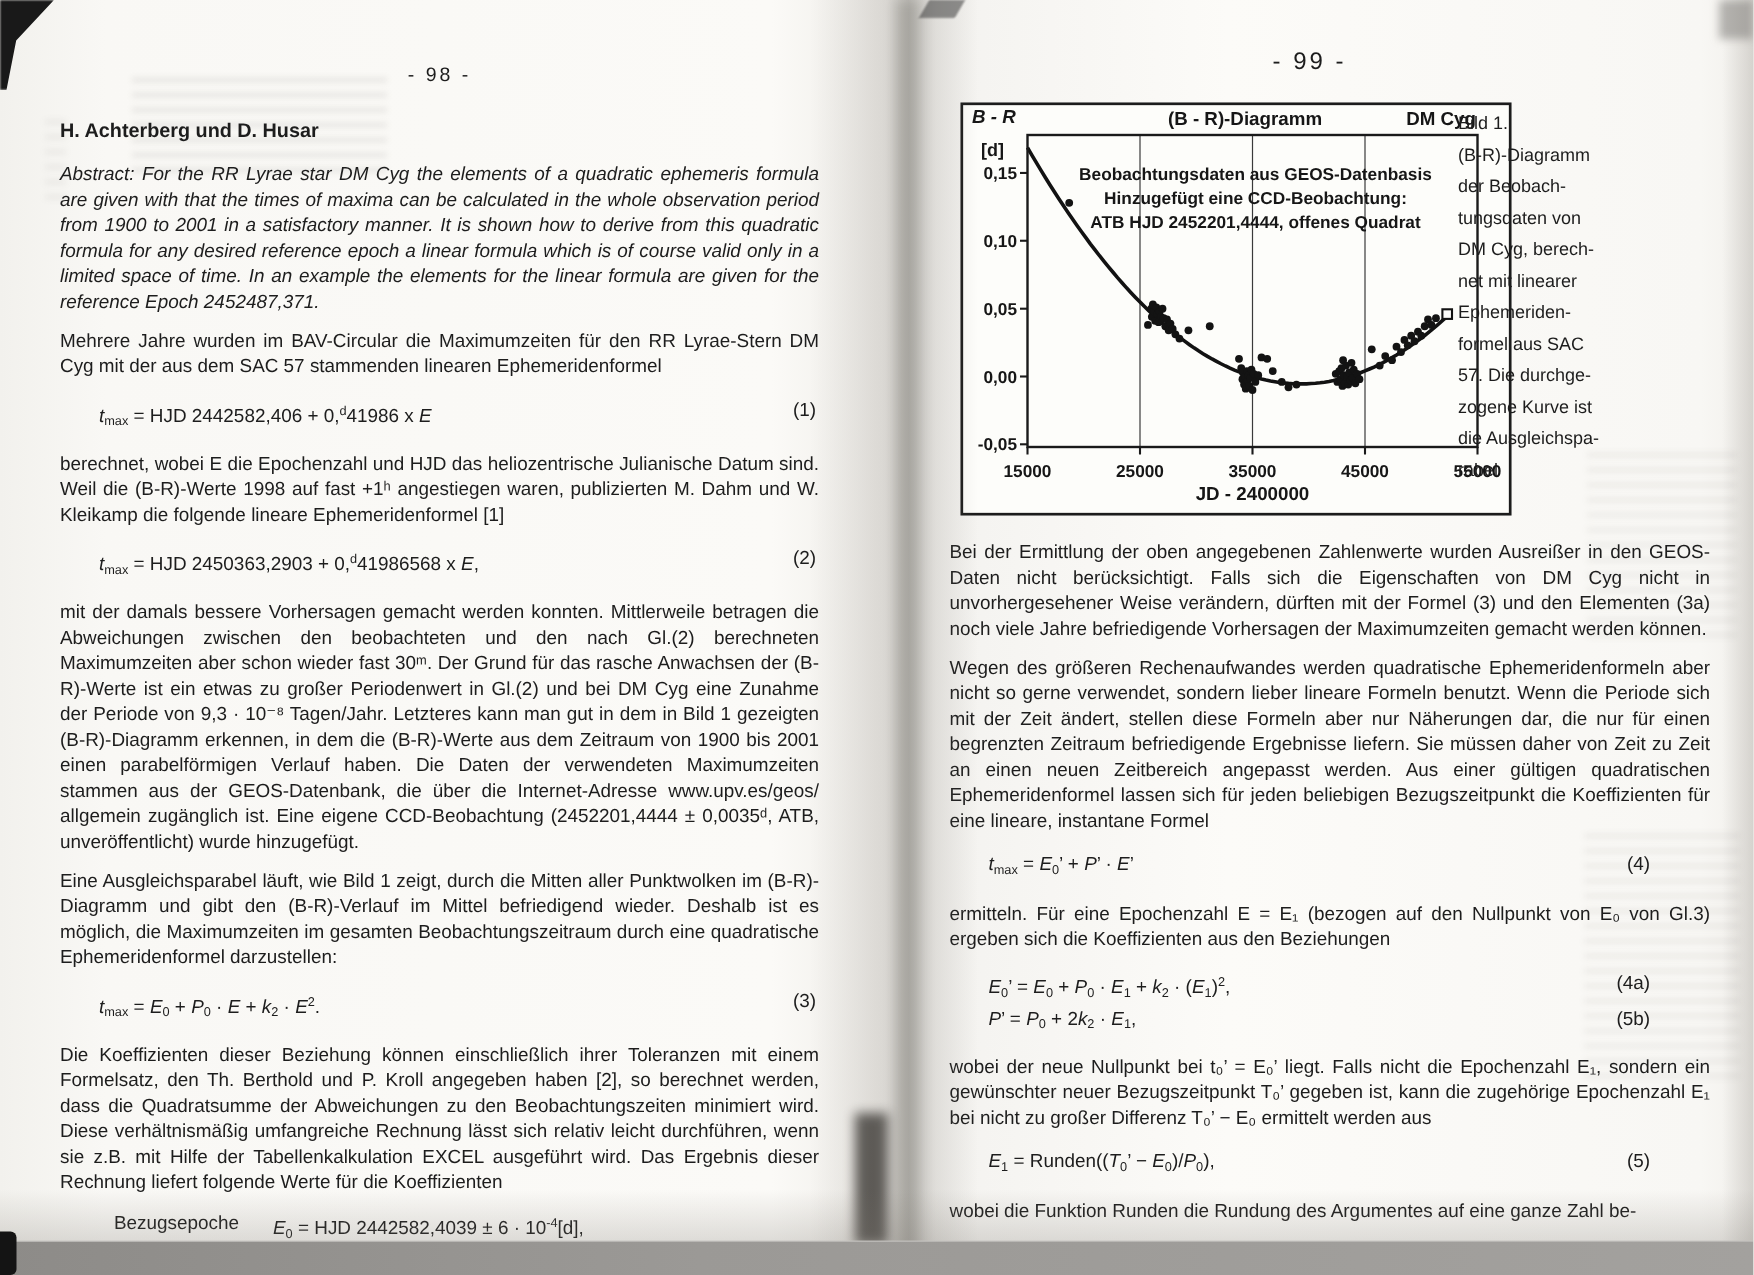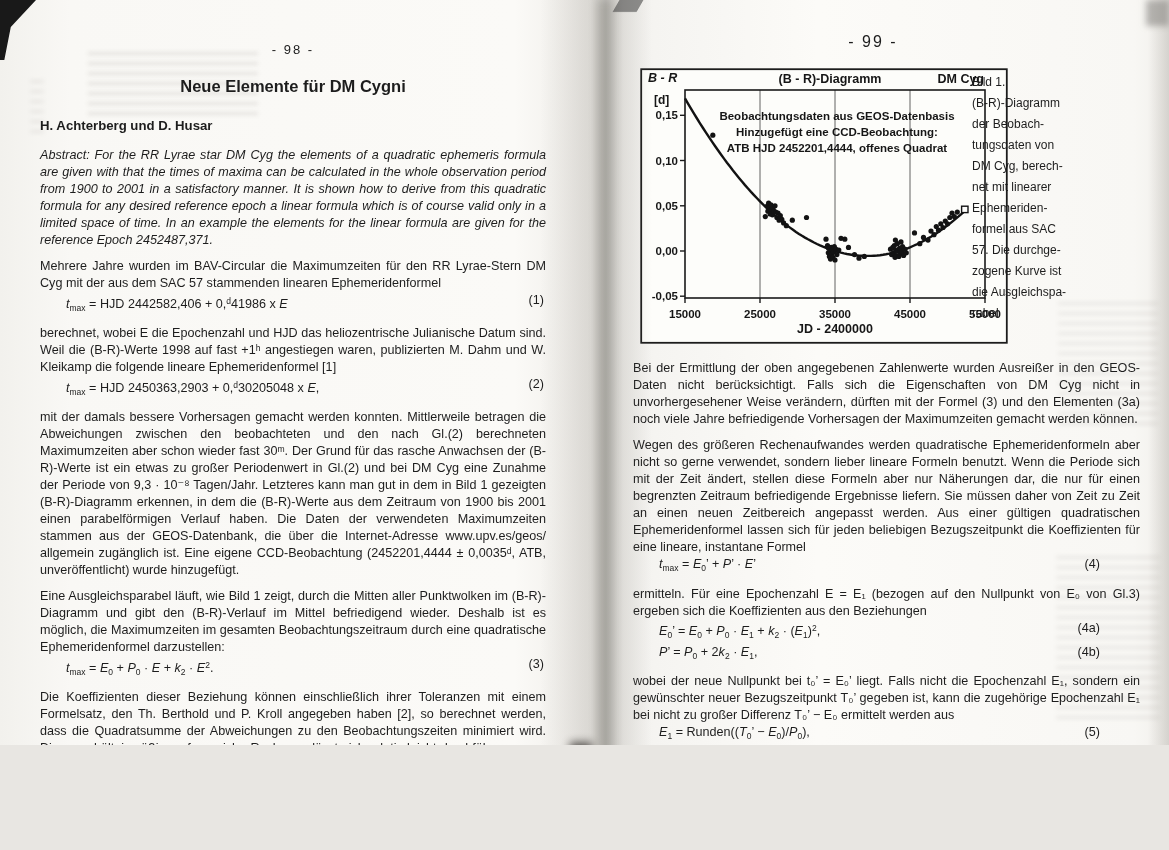--- a/index.html
+++ b/index.html
@@ -1,28 +1,28 @@
 <!DOCTYPE html>
 <html><head>
 <meta charset="utf-8">
 <style>
   html,body{margin:0;padding:0;background:#e8e6e2;}
-  .canvas{position:relative;width:1169px;height:745px;overflow:hidden;
+  .canvas{position:relative;width:1169px;height:850px;overflow:hidden;
     background:linear-gradient(90deg,#f2f1ed 0%,#f9f8f5 6%,#fbfaf7 44%,#efede9 50%,#f5f4f1 56%,#fcfbf8 70%,#f8f7f4 97%,#f1efeb 100%);
     font-family:"Liberation Sans","DejaVu Sans",sans-serif;color:#1d1d1d;}
   .page{position:absolute;z-index:1;}
   .page-left{left:40px;top:36px;width:506px;}
   .pageno{ text-align:center;font-size:13px;letter-spacing:2px;margin:6px 0 0 0;}
   .pageno-right{position:absolute;left:633px;top:33px;width:480px;z-index:1;text-align:center;font-size:16px;letter-spacing:2px;}
   h1.title{margin:20px 0 0 0;text-align:center;font-size:16.5px;font-weight:bold;}
   h2.authors{margin:22px 0 0 0;text-align:left;font-size:13.2px;font-weight:bold;}
   p.body{margin:9px 0 0 0;font-size:12.6px;line-height:17px;text-align:justify;}
   p.abstract{margin:14px 0 0 0;font-size:12.6px;line-height:17px;text-align:justify;font-style:italic;}
   p.abstract b{font-weight:normal;}
-  .eq{position:relative;margin:0 0;padding-left:26px;font-size:12.6px;line-height:17px;}
+  .eq{position:relative;margin:12px 0;padding-left:26px;font-size:12.6px;line-height:17px;}
   .eq-no{position:absolute;right:2px;top:0;}
   .page-right-text .eq-no{right:40px;}
   .eq-i{font-style:italic;}
   .eq-sub{font-size:8.5px;vertical-align:-2.5px;}
   .eq-sup{font-size:8.5px;vertical-align:4.5px;}
   .coeff{margin:9px 0 0 0;font-size:12.6px;}
   .coeff-row{display:flex;position:relative;line-height:18.5px;}
   .coeff-label{width:106px;margin-left:36px;flex:none;}
   .coeff-no{position:absolute;right:62px;top:0;}
   .figure{position:absolute;left:640px;top:68px;width:368px;height:276px;background:#fdfdfa;z-index:1;}
@@ -57,31 +57,30 @@
 
 <div class="canvas">
 
   <div class="art ghost" style="left:88px;top:52px;width:170px;height:68px;"></div>
   <div class="art ghost" style="left:30px;top:80px;width:14px;height:60px;opacity:.3;"></div>
   <div class="art ghost" style="left:1058px;top:302px;width:100px;height:130px;opacity:.3;"></div>
   <div class="art ghost" style="left:1056px;top:556px;width:104px;height:168px;opacity:.3;"></div>
 
   <div class="page page-left">
     <div class="pageno">-  98  -</div>
-    <h1 class="title">Neue Elemente für DM Cygni</h1>
     <h2 class="authors">H. Achterberg und D. Husar</h2>
     <p class="abstract"><b>Abstract</b><span>: For the RR Lyrae star DM Cyg the elements of a quadratic ephemeris formula are given with that the times of maxima can be calculated in the whole observation period from 1900 to 2001 in a satisfactory manner. It is shown how to derive from this quadratic formula for any desired reference epoch a linear formula which is of course valid only in a limited space of time. In an example the elements for the linear formula are given for the reference Epoch 2452487,371.</span></p>
     <p class="body">Mehrere Jahre wurden im BAV-Circular die Maximumzeiten für den RR Lyrae-Stern DM Cyg mit der aus dem SAC 57 stammenden linearen Ephemeridenformel</p>
     <div class="eq">
       <span class="eq-body"><span class="eq-i">t</span><span class="eq-sub">max</span><span> = HJD 2442582,406 + 0,</span><span class="eq-sup">d</span><span>41986 x </span><span class="eq-i">E</span></span>
       <span class="eq-no">(1)</span>
     </div>
     <p class="body">berechnet, wobei E die Epochenzahl und HJD das heliozentrische Julianische Datum sind. Weil die (B-R)-Werte 1998 auf fast +1ʰ angestiegen waren, publizierten M. Dahm und W. Kleikamp die folgende lineare Ephemeridenformel [1]</p>
     <div class="eq">
-      <span class="eq-body"><span class="eq-i">t</span><span class="eq-sub">max</span><span> = HJD 2450363,2903 + 0,</span><span class="eq-sup">d</span><span>30205048 x </span><span class="eq-i">E</span><span>,</span></span>
+      <span class="eq-body"><span class="eq-i">t</span><span class="eq-sub">max</span><span> = HJD 2450363,2903 + 0,</span><span class="eq-sup">d</span><span>41986568 x </span><span class="eq-i">E</span><span>,</span></span>
       <span class="eq-no">(2)</span>
     </div>
     <p class="body">mit der damals bessere Vorhersagen gemacht werden konnten. Mittlerweile betragen die Abweichungen zwischen den beobachteten und den nach Gl.(2) berechneten Maximumzeiten aber schon wieder fast 30ᵐ. Der Grund für das rasche Anwachsen der (B-R)-Werte ist ein etwas zu großer Periodenwert in Gl.(2) und bei DM Cyg eine Zunahme der Periode von 9,3 · 10⁻⁸ Tagen/Jahr. Letzteres kann man gut in dem in Bild 1 gezeigten (B-R)-Diagramm erkennen, in dem die (B-R)-Werte aus dem Zeitraum von 1900 bis 2001 einen parabelförmigen Verlauf haben. Die Daten der verwendeten Maximumzeiten stammen aus der GEOS-Datenbank, die über die Internet-Adresse www.upv.es/geos/ allgemein zugänglich ist. Eine eigene CCD-Beobachtung (2452201,4444 ± 0,0035ᵈ, ATB, unveröffentlicht) wurde hinzugefügt.</p>
     <p class="body">Eine Ausgleichsparabel läuft, wie Bild 1 zeigt, durch die Mitten aller Punktwolken im (B-R)-Diagramm und gibt den (B-R)-Verlauf im Mittel befriedigend wieder. Deshalb ist es möglich, die Maximumzeiten im gesamten Beobachtungszeitraum durch eine quadratische Ephemeridenformel darzustellen:</p>
     <div class="eq">
       <span class="eq-body"><span class="eq-i">t</span><span class="eq-sub">max</span><span> = </span><span class="eq-i">E</span><span class="eq-sub">0</span><span> + </span><span class="eq-i">P</span><span class="eq-sub">0</span><span> · </span><span class="eq-i">E</span><span> + </span><span class="eq-i">k</span><span class="eq-sub">2</span><span> · </span><span class="eq-i">E</span><span class="eq-sup">2</span><span>.</span></span>
       <span class="eq-no">(3)</span>
     </div>
     <p class="body">Die Koeffizienten dieser Beziehung können einschließlich ihrer Toleranzen mit einem Formelsatz, den Th. Berthold und P. Kroll angegeben haben [2], so berechnet werden, dass die Quadratsumme der Abweichungen zu den Beobachtungszeiten minimiert wird. Diese verhältnismäßig umfangreiche Rechnung lässt sich relativ leicht durchführen, wenn sie z.B. mit Hilfe der Tabellenkalkulation EXCEL ausgeführt wird. Das Ergebnis dieser Rechnung liefert folgende Werte für die Koeffizienten</p>
     <div class="coeff">
@@ -243,21 +242,21 @@
       <span class="eq-body"><span class="eq-i">t</span><span class="eq-sub">max</span><span> = </span><span class="eq-i">E</span><span class="eq-sub">0</span><span>’</span><span> + </span><span class="eq-i">P</span><span>’</span><span> · </span><span class="eq-i">E</span><span>’</span></span>
       <span class="eq-no">(4)</span>
     </div>
     <p class="body">ermitteln. Für eine Epochenzahl E = E₁ (bezogen auf den Nullpunkt von E₀ von Gl.3) ergeben sich die Koeffizienten aus den Beziehungen</p>
     <div class="eq" style="margin-bottom:0;">
       <span class="eq-body"><span class="eq-i">E</span><span class="eq-sub">0</span><span>’</span><span> = </span><span class="eq-i">E</span><span class="eq-sub">0</span><span> + </span><span class="eq-i">P</span><span class="eq-sub">0</span><span> · </span><span class="eq-i">E</span><span class="eq-sub">1</span><span> + </span><span class="eq-i">k</span><span class="eq-sub">2</span><span> · (</span><span class="eq-i">E</span><span class="eq-sub">1</span><span>)</span><span class="eq-sup">2</span><span>,</span></span>
       <span class="eq-no">(4a)</span>
     </div>
     <div class="eq" style="margin-top:0;">
       <span class="eq-body"><span class="eq-i">P</span><span>’</span><span> = </span><span class="eq-i">P</span><span class="eq-sub">0</span><span> + 2</span><span class="eq-i">k</span><span class="eq-sub">2</span><span> · </span><span class="eq-i">E</span><span class="eq-sub">1</span><span>,</span></span>
-      <span class="eq-no">(4b)</span>
+      <span class="eq-no">(5b)</span>
     </div>
     <p class="body">wobei der neue Nullpunkt bei t₀’ = E₀’ liegt. Falls nicht die Epochenzahl E₁, sondern ein gewünschter neuer Bezugszeitpunkt T₀’ gegeben ist, kann die zugehörige Epochenzahl E₁ bei nicht zu großer Differenz T₀’ − E₀ ermittelt werden aus</p>
     <div class="eq">
       <span class="eq-body"><span class="eq-i">E</span><span class="eq-sub">1</span><span> = Runden((</span><span class="eq-i">T</span><span class="eq-sub">0</span><span>’</span><span> − </span><span class="eq-i">E</span><span class="eq-sub">0</span><span>)/</span><span class="eq-i">P</span><span class="eq-sub">0</span><span>),</span></span>
       <span class="eq-no">(5)</span>
     </div>
     <p class="body">wobei die Funktion Runden die Rundung des Argumentes auf eine ganze Zahl be-</p>
   </div>
 
   <div class="art art-gutter"></div>

